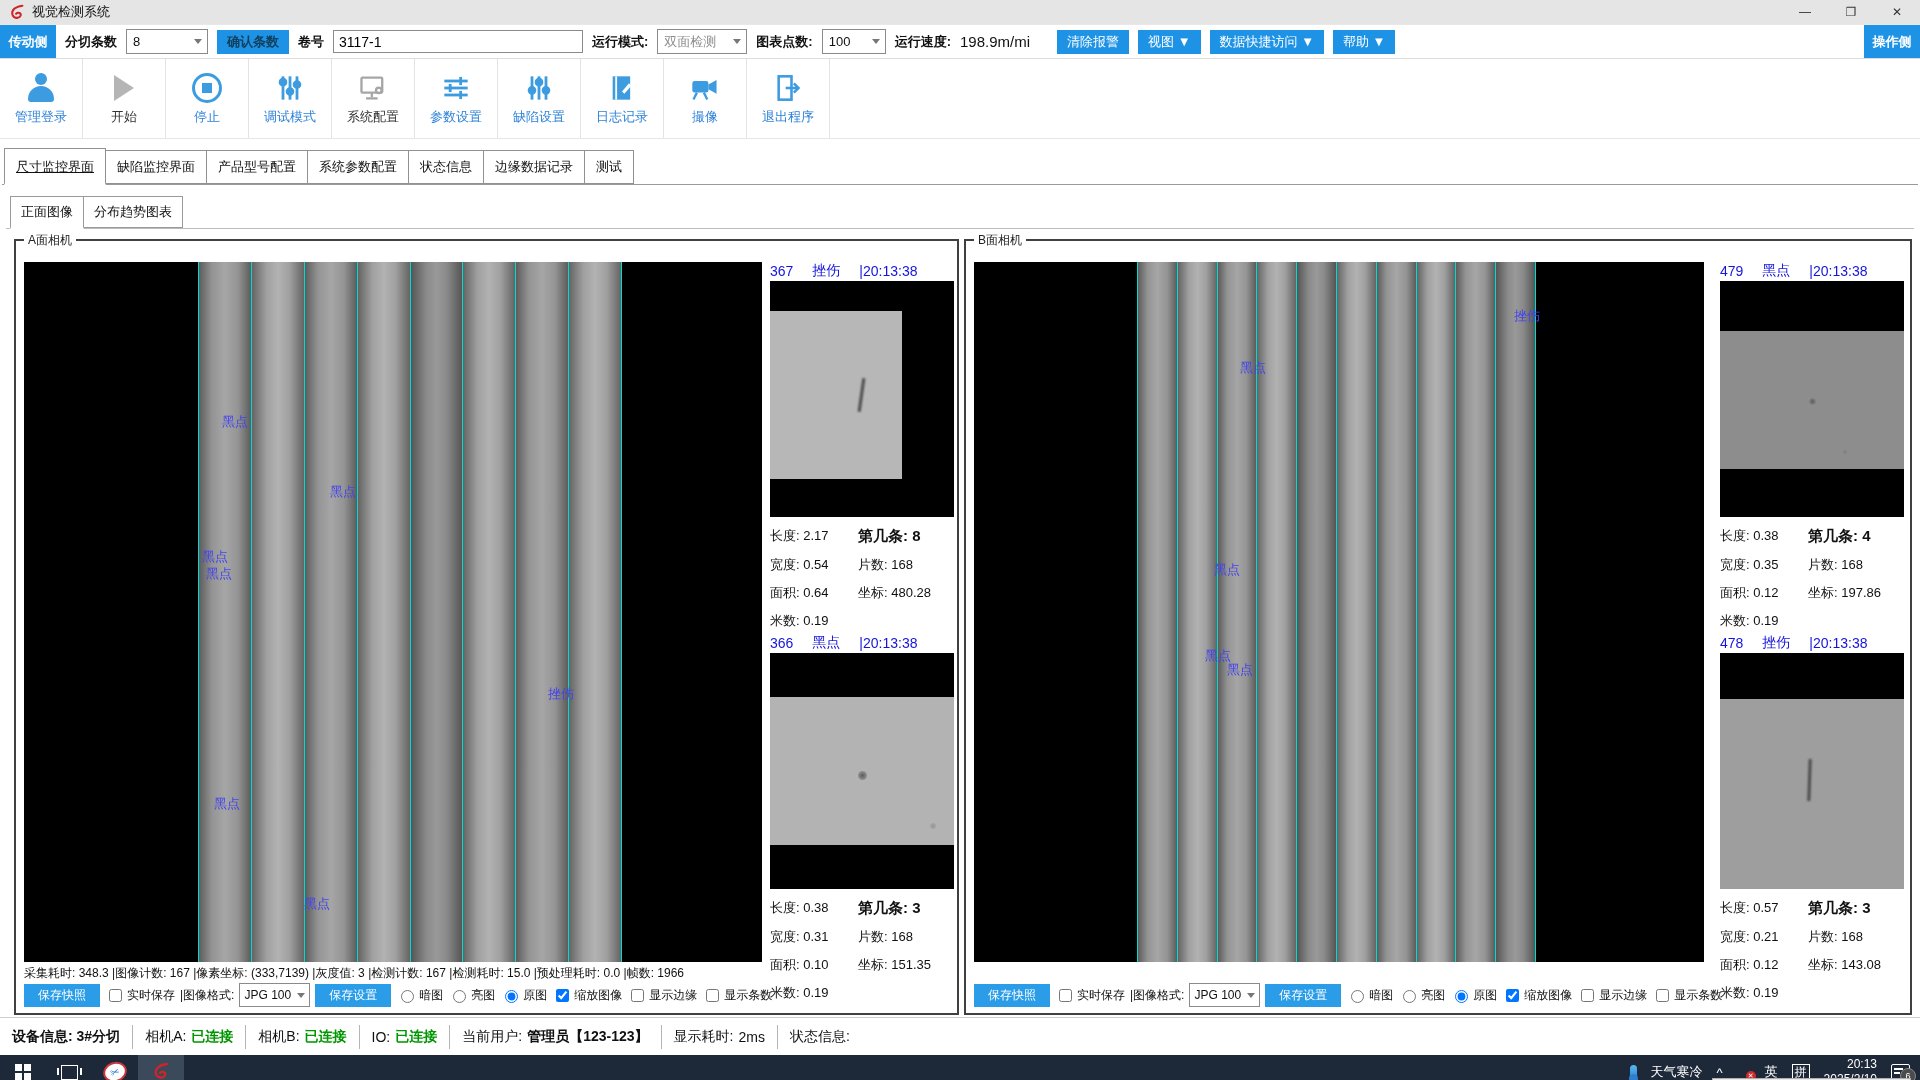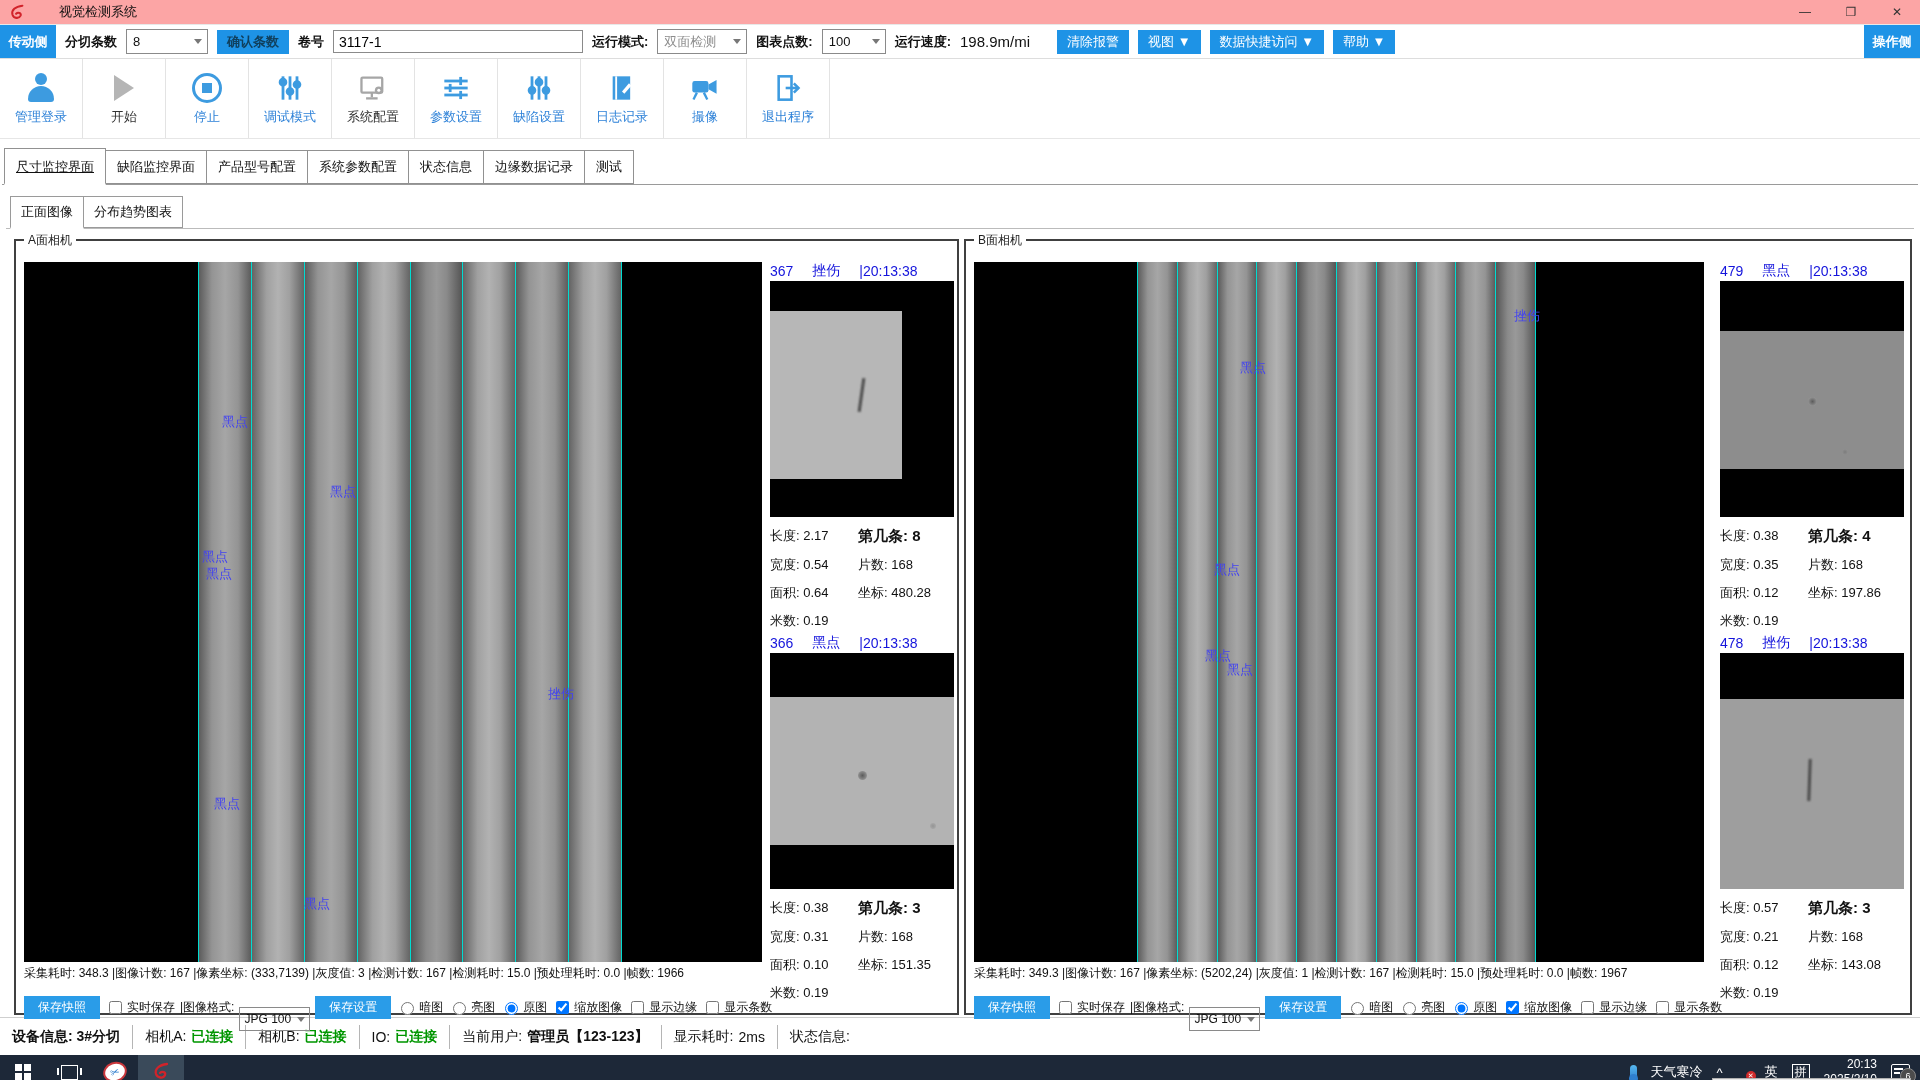--- a/index.html
+++ b/index.html
@@ -1,18 +1,18 @@
 <!DOCTYPE html>
 <html><head>
 <meta charset="utf-8">
 <style>
   html,body{margin:0;padding:0;width:1920px;height:1080px;overflow:hidden;
     font-family:"Liberation Sans",sans-serif;background:#fff;color:#111;}
   
-  .titlebar{height:24px;display:flex;align-items:center;background:#fca5a5;border-bottom:1px solid #e8e8e8;gap:27px;}
+  .titlebar{height:24px;display:flex;align-items:center;background:#e5e5e5;border-bottom:1px solid #e8e8e8;}
   .titlebar .app-logo{width:18px;height:18px;margin:0 6px 0 8px;}
   .titlebar .title{font-size:13px;}
   .winbtns{margin-left:auto;display:flex;height:24px;}
   .winbtn{width:46px;text-align:center;line-height:24px;font-size:12px;color:#333;cursor:default;}
   
   .toolbar{height:33px;display:flex;align-items:center;gap:9px;background:#fff;border-bottom:1px solid #ddd;font-size:13px;}
   .side-btn{height:33px;min-width:44px;background:#1e93e6;color:#fff;display:flex;align-items:center;justify-content:center;font-size:13px;font-weight:bold;padding:0 6px;}
   .lbl{font-weight:bold;white-space:nowrap;}
   .fake-select{height:23px;border:1px solid #8a8a8a;background:#fff;display:flex;align-items:center;padding-left:6px;position:relative;font-size:13px;}
   .fake-select .arr{margin-left:auto;margin-right:5px;width:0;height:0;border-left:4px solid transparent;border-right:4px solid transparent;border-top:5px solid #777;}
@@ -56,21 +56,21 @@
   .strips-a{left:174px;width:424px;}
   .strips-b{left:163px;width:399px;}
   .strip{flex:1;border-left:1px solid #00dcd2;background:linear-gradient(90deg,#5c5c5c,#949494 25%,#a6a6a6 50%,#949494 75%,#5c5c5c);}
   .strip:last-child{border-right:1px solid #00dcd2;}
   .strip:nth-child(2n){background:linear-gradient(90deg,#646464,#a0a0a0 28%,#b2b2b2 50%,#a0a0a0 72%,#646464);}
   .strip:nth-child(5n){background:linear-gradient(90deg,#555,#8a8a8a 30%,#999 50%,#8a8a8a 70%,#555);}
   .mark{position:absolute;color:#4343ef;font-size:13px;white-space:nowrap;}
   .cam-stats{position:absolute;left:8px;top:724px;width:732px;font-size:12px;color:#111;white-space:nowrap;}
   .cam-ctrls{position:absolute;left:8px;top:742px;display:flex;align-items:center;gap:5px;font-size:12px;white-space:nowrap;}
   .btn-save{height:23px;background:#2a9ce8;color:#fff;border:none;font-size:12px;padding:0 14px;font-family:"Liberation Sans",sans-serif;}
-  .mini-select{height:22px;border:1px solid #8a8a8a;display:flex;align-items:center;padding:0 4px;gap:6px;font-size:12px;margin-top:24px;}
+  .mini-select{height:22px;border:1px solid #8a8a8a;display:flex;align-items:center;padding:0 4px;gap:6px;font-size:12px;}
   .mini-select .arr{width:0;height:0;border-left:4px solid transparent;border-right:4px solid transparent;border-top:5px solid #777;}
   .chk{display:flex;align-items:center;gap:2px;}
   
   .dcard{position:absolute;left:754px;width:184px;}
   .dcard1{top:20px;}.dcard2{top:392px;}
   .dhead{color:#1414dc;font-size:14px;height:20px;display:flex;gap:19px;align-items:center;}
   .dthumb{height:236px;background:#000;position:relative;overflow:hidden;}
   .dgray{position:absolute;background:#b4b4b4;}
   .streak{position:absolute;width:3px;background:#4a4a4a;filter:blur(1px);}
   .dot{position:absolute;width:9px;height:9px;border-radius:50%;background:radial-gradient(#5c5c5c,#959595 75%);}
@@ -457,21 +457,20 @@
         <span class="dbig"><span>第几条:</span> <span>3</span></span>
         <span><span>宽度:</span> <span>0.21</span></span>
         <span><span>片数:</span> <span>168</span></span>
         <span><span>面积:</span> <span>0.12</span></span>
         <span><span>坐标:</span> <span>143.08</span></span>
         <span><span>米数:</span> <span>0.19</span></span>
         <span></span>
       </div>
     </div>
 
-    <div class="cam-stats">采集耗时: 349.3  |图像计数: 167  |像素坐标: (5202,24)  |灰度值: 1  |检测计数: 167  |检测耗时: 15.0  |预处理耗时: 0.0  |帧数: 1967</div>
 
     <div class="cam-ctrls">
       <button class="btn-save">保存快照</button>
       <label class="chk">
           <input type="checkbox" style="">
           <span>实时保存</span>
         </label>
       <span>|图像格式:</span>
       <div class="mini-select">
           <span>JPG 100</span>

